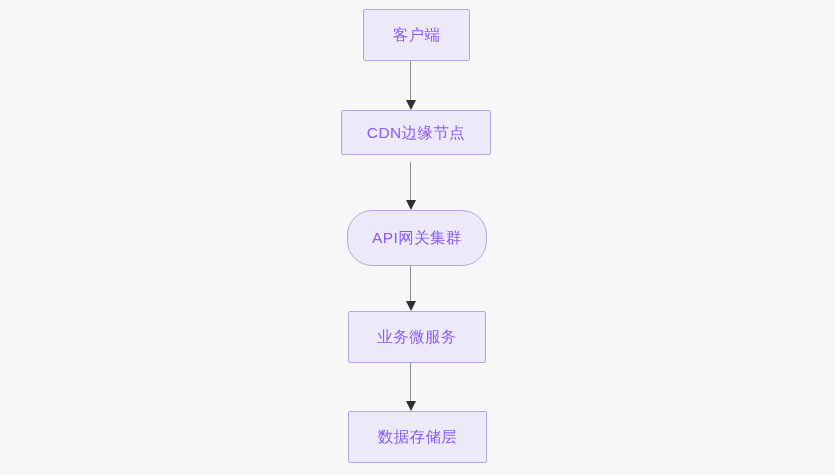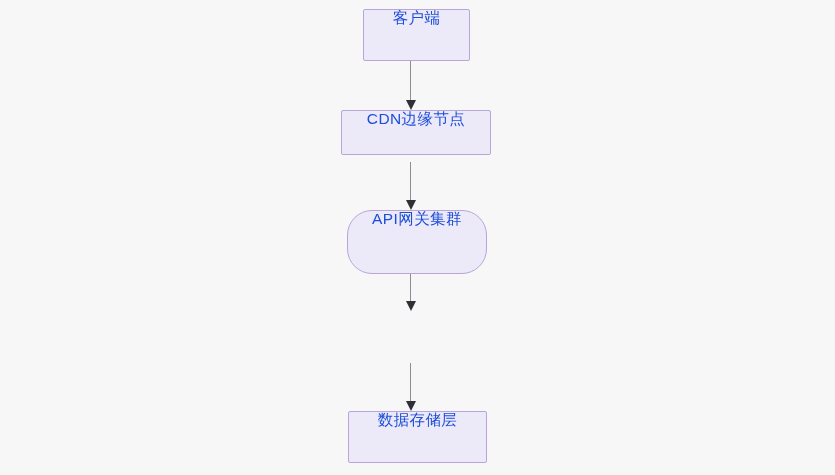--- a/index.html
+++ b/index.html
@@ -18,23 +18,23 @@
     width: 835px;
     height: 475px;
   }
   .node {
     position: absolute;
     box-sizing: border-box;
     background: #ece9f8;
     border: 1.6px solid #b9a5d9;
     border-radius: 2px;
     display: flex;
-    align-items: flex-start;
+    align-items: center;
     justify-content: center;
-    color: #1d4ed8;
+    color: #8b5cf6;
     font-size: 15.5px;
     letter-spacing: 0.4px;
     white-space: nowrap;
     line-height: 1;
   }
   .node-label {
     display: block;
   }
   .connector {
     position: absolute;
@@ -79,20 +79,23 @@
     <div class="connector-line" style="height: 39px;"></div>
     <div class="connector-head" style="top: 38px;"></div>
   </div>
 
   <div class="node" style="left: 363px; top: 9px; width: 107px; height: 52px;">
     <span class="node-label">客户端</span>
   </div>
   <div class="node" style="left: 341px; top: 110px; width: 150px; height: 45px;">
     <span class="node-label">CDN边缘节点</span>
   </div>
-  <div class="node" style="left: 347px; top: 210px; width: 140px; height: 64px; border-radius: 25px;">
+  <div class="node" style="left: 347px; top: 210px; width: 140px; height: 56px; border-radius: 25px;">
     <span class="node-label">API网关集群</span>
+  </div>
+  <div class="node" style="left: 348px; top: 311px; width: 138px; height: 52px;">
+    <span class="node-label">业务微服务</span>
   </div>
   <div class="node" style="left: 348px; top: 411px; width: 139px; height: 52px;">
     <span class="node-label">数据存储层</span>
   </div>
 
 </div>
 
 </body></html>

